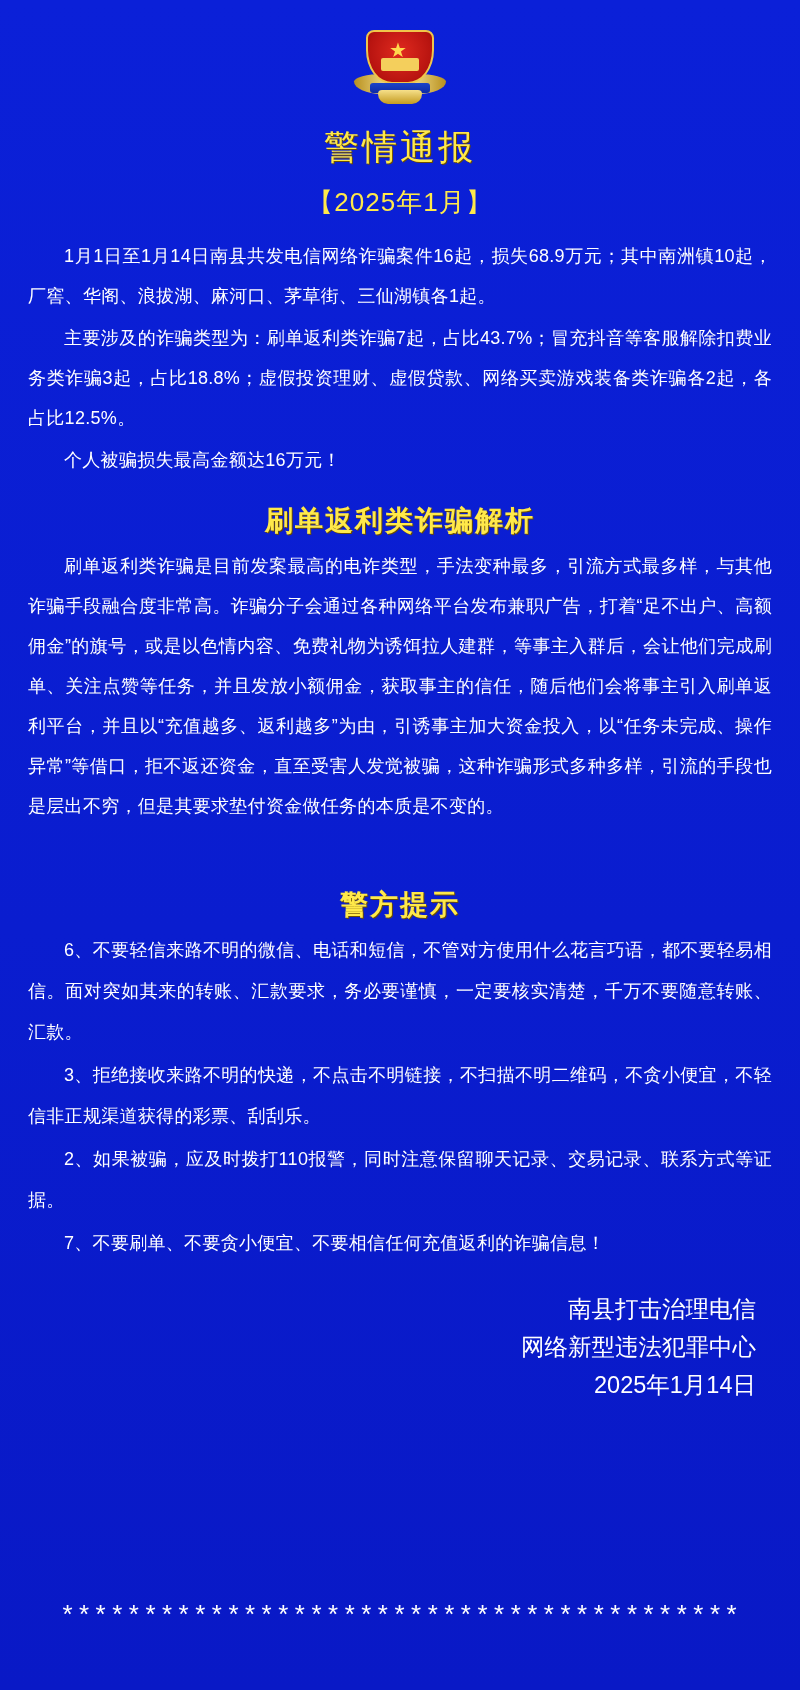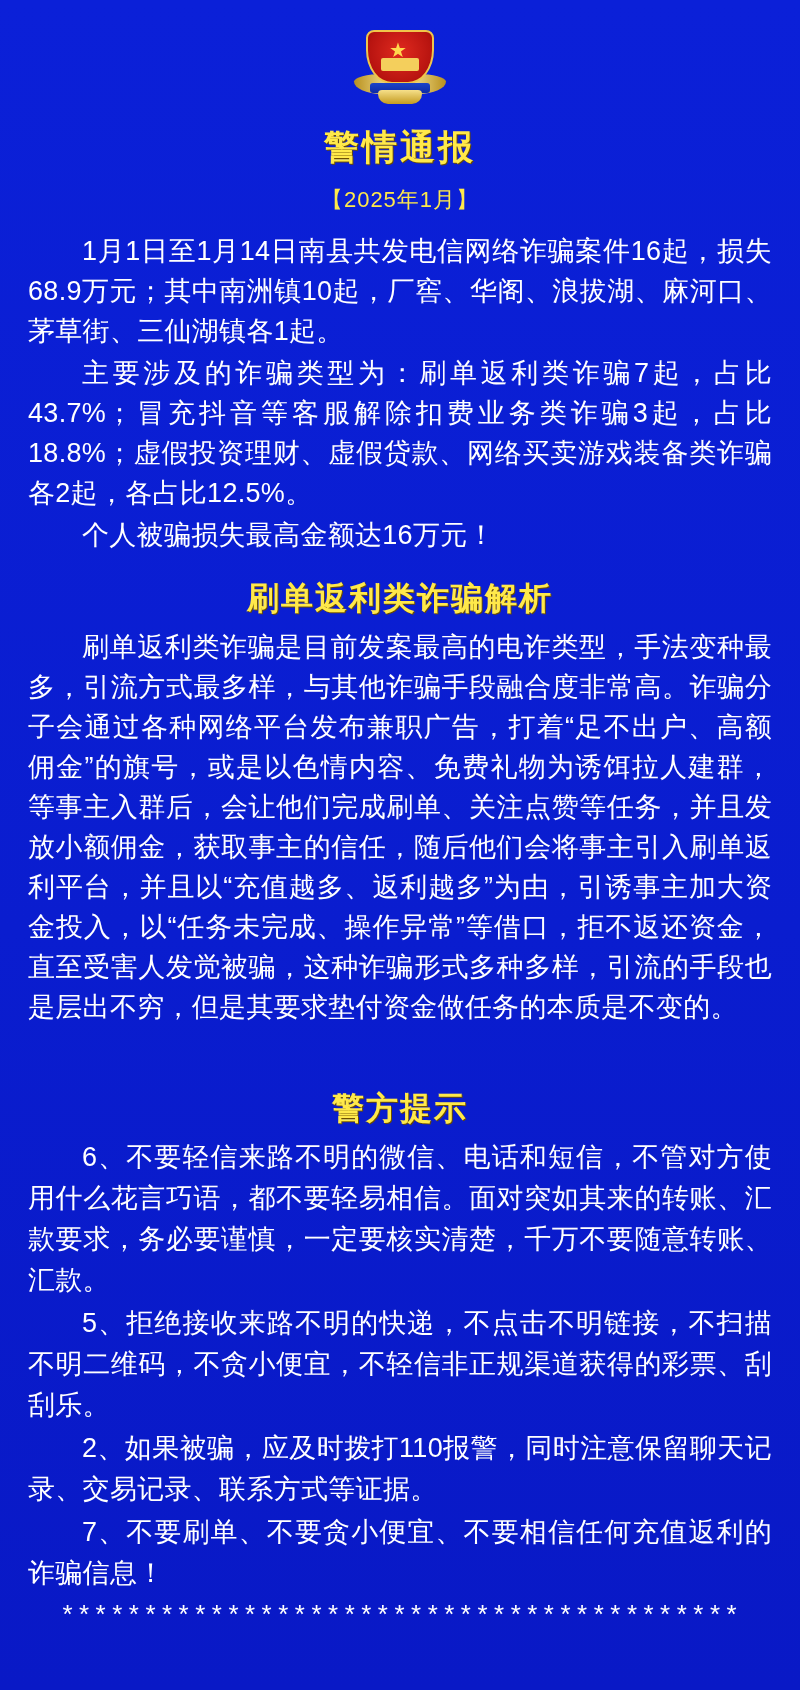--- a/index.html
+++ b/index.html
@@ -98,51 +98,51 @@
     height: 10px;
     background: linear-gradient(180deg, #1c43c9 0%, #0c2aa8 100%);
     border-radius: 3px;
   }
 
   
   h1.title {
     margin: 14px 0 0 0;
     text-align: center;
     font-size: 35px;
-    font-weight: bold;
+    font-weight: normal;
     letter-spacing: 3px;
     color: #ffe94a;
     text-shadow: 1px 1px 0 #6b4d00;
   }
   .subtitle {
     margin-top: 14px;
     text-align: center;
-    font-size: 22px;
+    font-size: 26px;
     color: #ffe94a;
     letter-spacing: 1px;
   }
 
   
   .body-block {
     margin-top: 16px;
   }
   p.para {
     margin: 0 0 2px 0;
-    font-size: 27px;
+    font-size: 18px;
     line-height: 40px;
     text-align: justify;
     text-indent: 2em;
     color: #ffffff;
     letter-spacing: 0.3px;
   }
 
   h2.section {
     margin: 22px 0 6px 0;
     text-align: center;
-    font-size: 32px;
+    font-size: 28px;
     font-weight: bold;
     color: #ffe94a;
     letter-spacing: 2px;
     text-shadow: 1px 1px 0 #6b4d00;
   }
   h2.section.tips {
     margin-top: 60px;
   }
 
   .tips-list p.para {
@@ -201,20 +201,25 @@
     <p class="para">主要涉及的诈骗类型为：刷单返利类诈骗7起，占比43.7%；冒充抖音等客服解除扣费业务类诈骗3起，占比18.8%；虚假投资理财、虚假贷款、网络买卖游戏装备类诈骗各2起，各占比12.5%。</p>
     <p class="para">个人被骗损失最高金额达16万元！</p>
   </div>
 
   <h2 class="section">刷单返利类诈骗解析</h2>
   <p class="para">刷单返利类诈骗是目前发案最高的电诈类型，手法变种最多，引流方式最多样，与其他诈骗手段融合度非常高。诈骗分子会通过各种网络平台发布兼职广告，打着“足不出户、高额佣金”的旗号，或是以色情内容、免费礼物为诱饵拉人建群，等事主入群后，会让他们完成刷单、关注点赞等任务，并且发放小额佣金，获取事主的信任，随后他们会将事主引入刷单返利平台，并且以“充值越多、返利越多”为由，引诱事主加大资金投入，以“任务未完成、操作异常”等借口，拒不返还资金，直至受害人发觉被骗，这种诈骗形式多种多样，引流的手段也是层出不穷，但是其要求垫付资金做任务的本质是不变的。</p>
 
   <h2 class="section tips">警方提示</h2>
   <div class="tips-list">
     <p class="para">6、不要轻信来路不明的微信、电话和短信，不管对方使用什么花言巧语，都不要轻易相信。面对突如其来的转账、汇款要求，务必要谨慎，一定要核实清楚，千万不要随意转账、汇款。</p>
-    <p class="para">5、拒绝接收来路不明的快递，不点击不明链接，不扫描不明二维码，不贪小便宜，不轻信非正规渠道获得的彩票、刮刮乐。</p>
+    <p class="para">3、拒绝接收来路不明的快递，不点击不明链接，不扫描不明二维码，不贪小便宜，不轻信非正规渠道获得的彩票、刮刮乐。</p>
     <p class="para">2、如果被骗，应及时拨打110报警，同时注意保留聊天记录、交易记录、联系方式等证据。</p>
     <p class="para">7、不要刷单、不要贪小便宜、不要相信任何充值返利的诈骗信息！</p>
   </div>
 
+  <div class="signature">
+    <div>南县打击治理电信</div>
+    <div>网络新型违法犯罪中心</div>
+    <div>2025年1月14日</div>
+  </div>
 
   <div class="starline">*****************************************</div>
 </div>
 
 </body></html>

